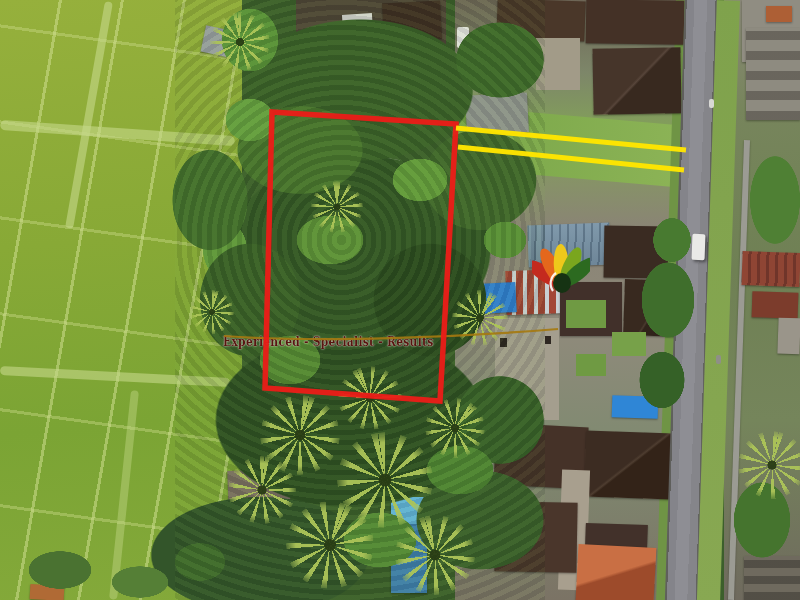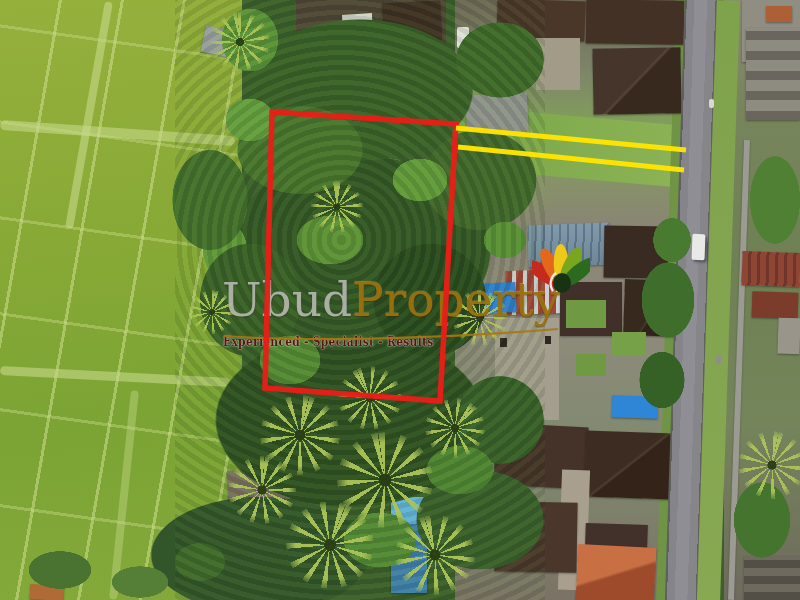--- a/index.html
+++ b/index.html
@@ -157,21 +157,20 @@
   <div class="palm" style="left:286px;top:501px;width:88px;height:88px;transform:rotate(22deg);"></div>
   <div class="palm" style="left:395px;top:515px;width:80px;height:80px;transform:rotate(-15deg);"></div>
   <div class="palm" style="left:228px;top:456px;width:68px;height:68px;transform:rotate(5deg);"></div>
   <div class="palm" style="left:425px;top:398px;width:60px;height:60px;transform:rotate(40deg);"></div>
   <div class="palm" style="left:338px;top:366px;width:64px;height:64px;transform:rotate(-25deg);"></div>
   <div class="palm" style="left:190px;top:290px;width:44px;height:44px;transform:rotate(10deg);"></div>
   <div class="palm" style="left:210px;top:12px;width:60px;height:60px;transform:rotate(-5deg);"></div>
   <div class="palm" style="left:452px;top:290px;width:56px;height:56px;transform:rotate(30deg);"></div>
   <div class="palm" style="left:738px;top:431px;width:68px;height:68px;transform:rotate(12deg);"></div>
 
-  <div class="abs wm-brand"><span class="wm-ubud">Ubud</span><span class="wm-prop">Property</span></div>
   <div class="abs wm-tag">Experienced - Specialist - Results</div>
 
   <div class="abs logo">
     <svg width="58" height="64" viewBox="0 0 58 64">
       <g transform="translate(30,50)">
         <ellipse cx="0" cy="-21" rx="7.5" ry="21" transform="rotate(-55)" fill="#c42a1e"></ellipse>
         <ellipse cx="0" cy="-21" rx="7.5" ry="21" transform="rotate(-28)" fill="#e4671c"></ellipse>
         <ellipse cx="0" cy="-21" rx="7.5" ry="21" transform="rotate(-2)" fill="#eec81b"></ellipse>
         <ellipse cx="0" cy="-21" rx="7.5" ry="21" transform="rotate(24)" fill="#7aa61e"></ellipse>
         <ellipse cx="0" cy="-21" rx="7.5" ry="21" transform="rotate(50)" fill="#2c6a20"></ellipse>

